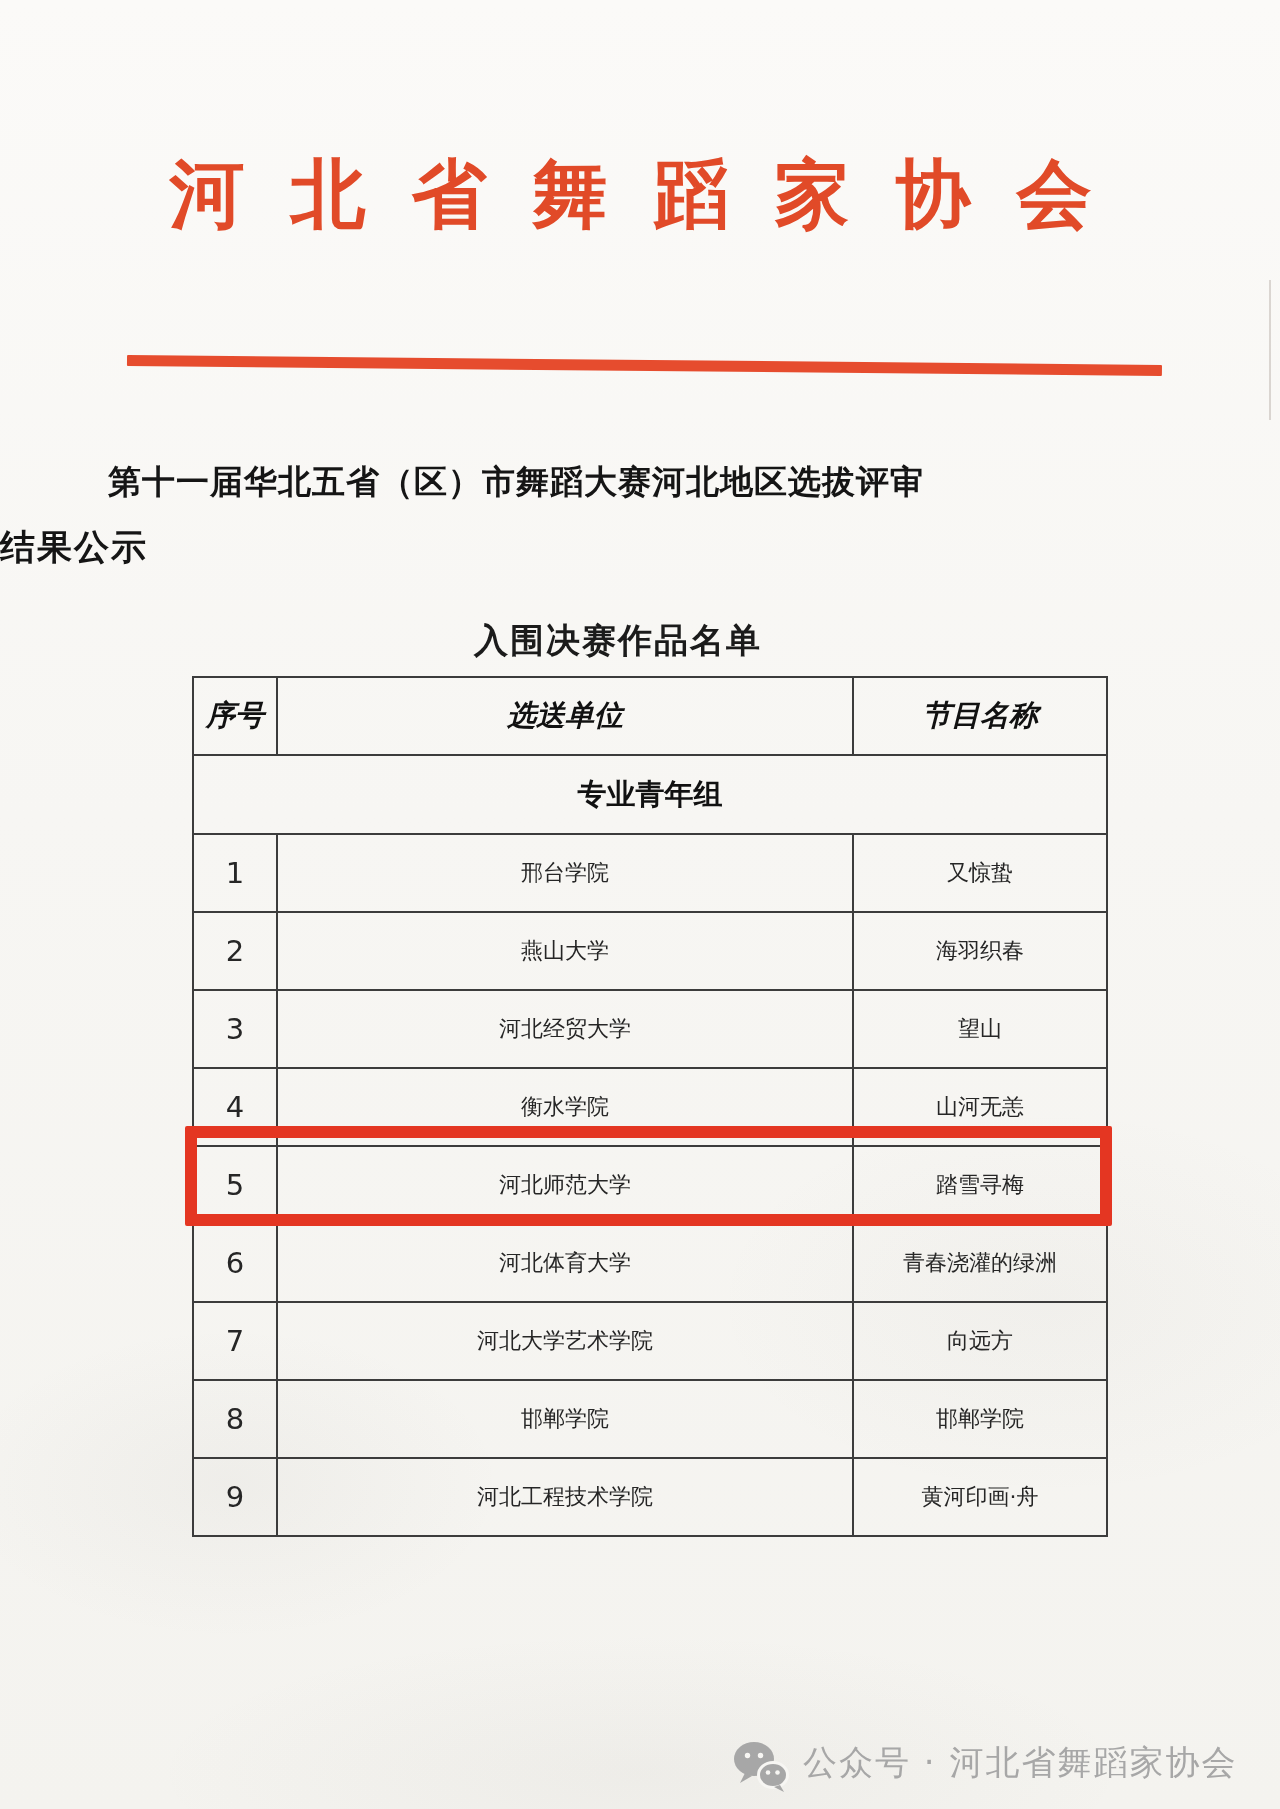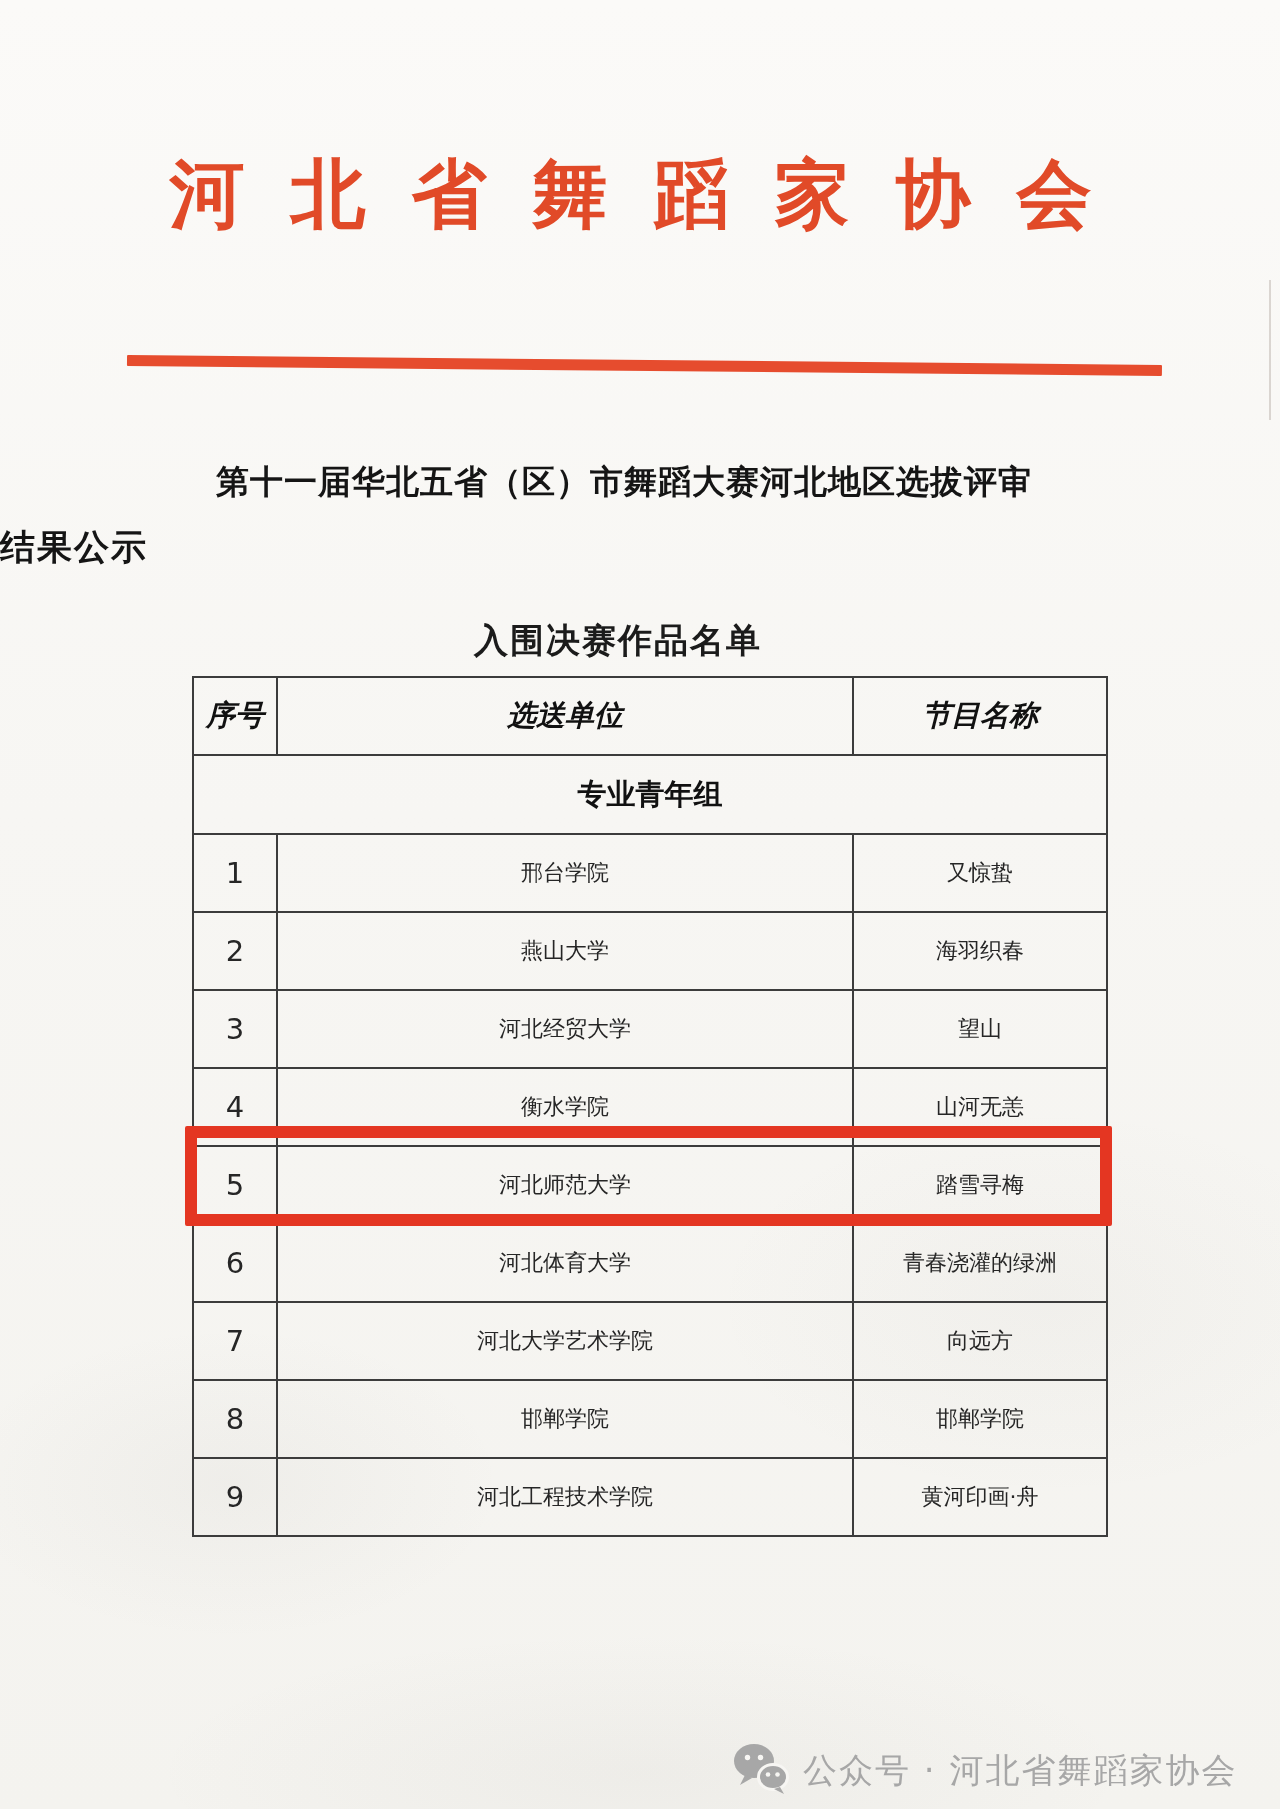--- a/index.html
+++ b/index.html
@@ -40,21 +40,21 @@
     background: #e64c2e;
     transform: rotate(0.55deg);
     transform-origin: left center;
     border-radius: 1px;
   }
   .doc-title-1 {
     position: absolute;
     top: 460px;
     left: 0;
     width: 1032px;
-    text-align: right;
+    text-align: center;
     font-size: 33px;
     font-weight: bold;
     color: #151515;
     letter-spacing: 1px;
   }
   .doc-title-2 {
     position: absolute;
     top: 524px;
     left: 0;
     width: 1280px;
@@ -117,21 +117,21 @@
     border-radius: 2px;
     z-index: 5;
     pointer-events: none;
   }
   .footer {
     position: absolute;
     left: 733px;
     top: 1740px;
     height: 54px;
     display: flex;
-    align-items: flex-end;
+    align-items: flex-start;
     gap: 14px;
   }
   .footer .wx-icon { width: 56px; height: 52px; flex: 0 0 auto; }
   .footer .wx-label {
     font-size: 34px;
     color: #a7a7a7;
     letter-spacing: 2px;
     white-space: nowrap;
   }
   

